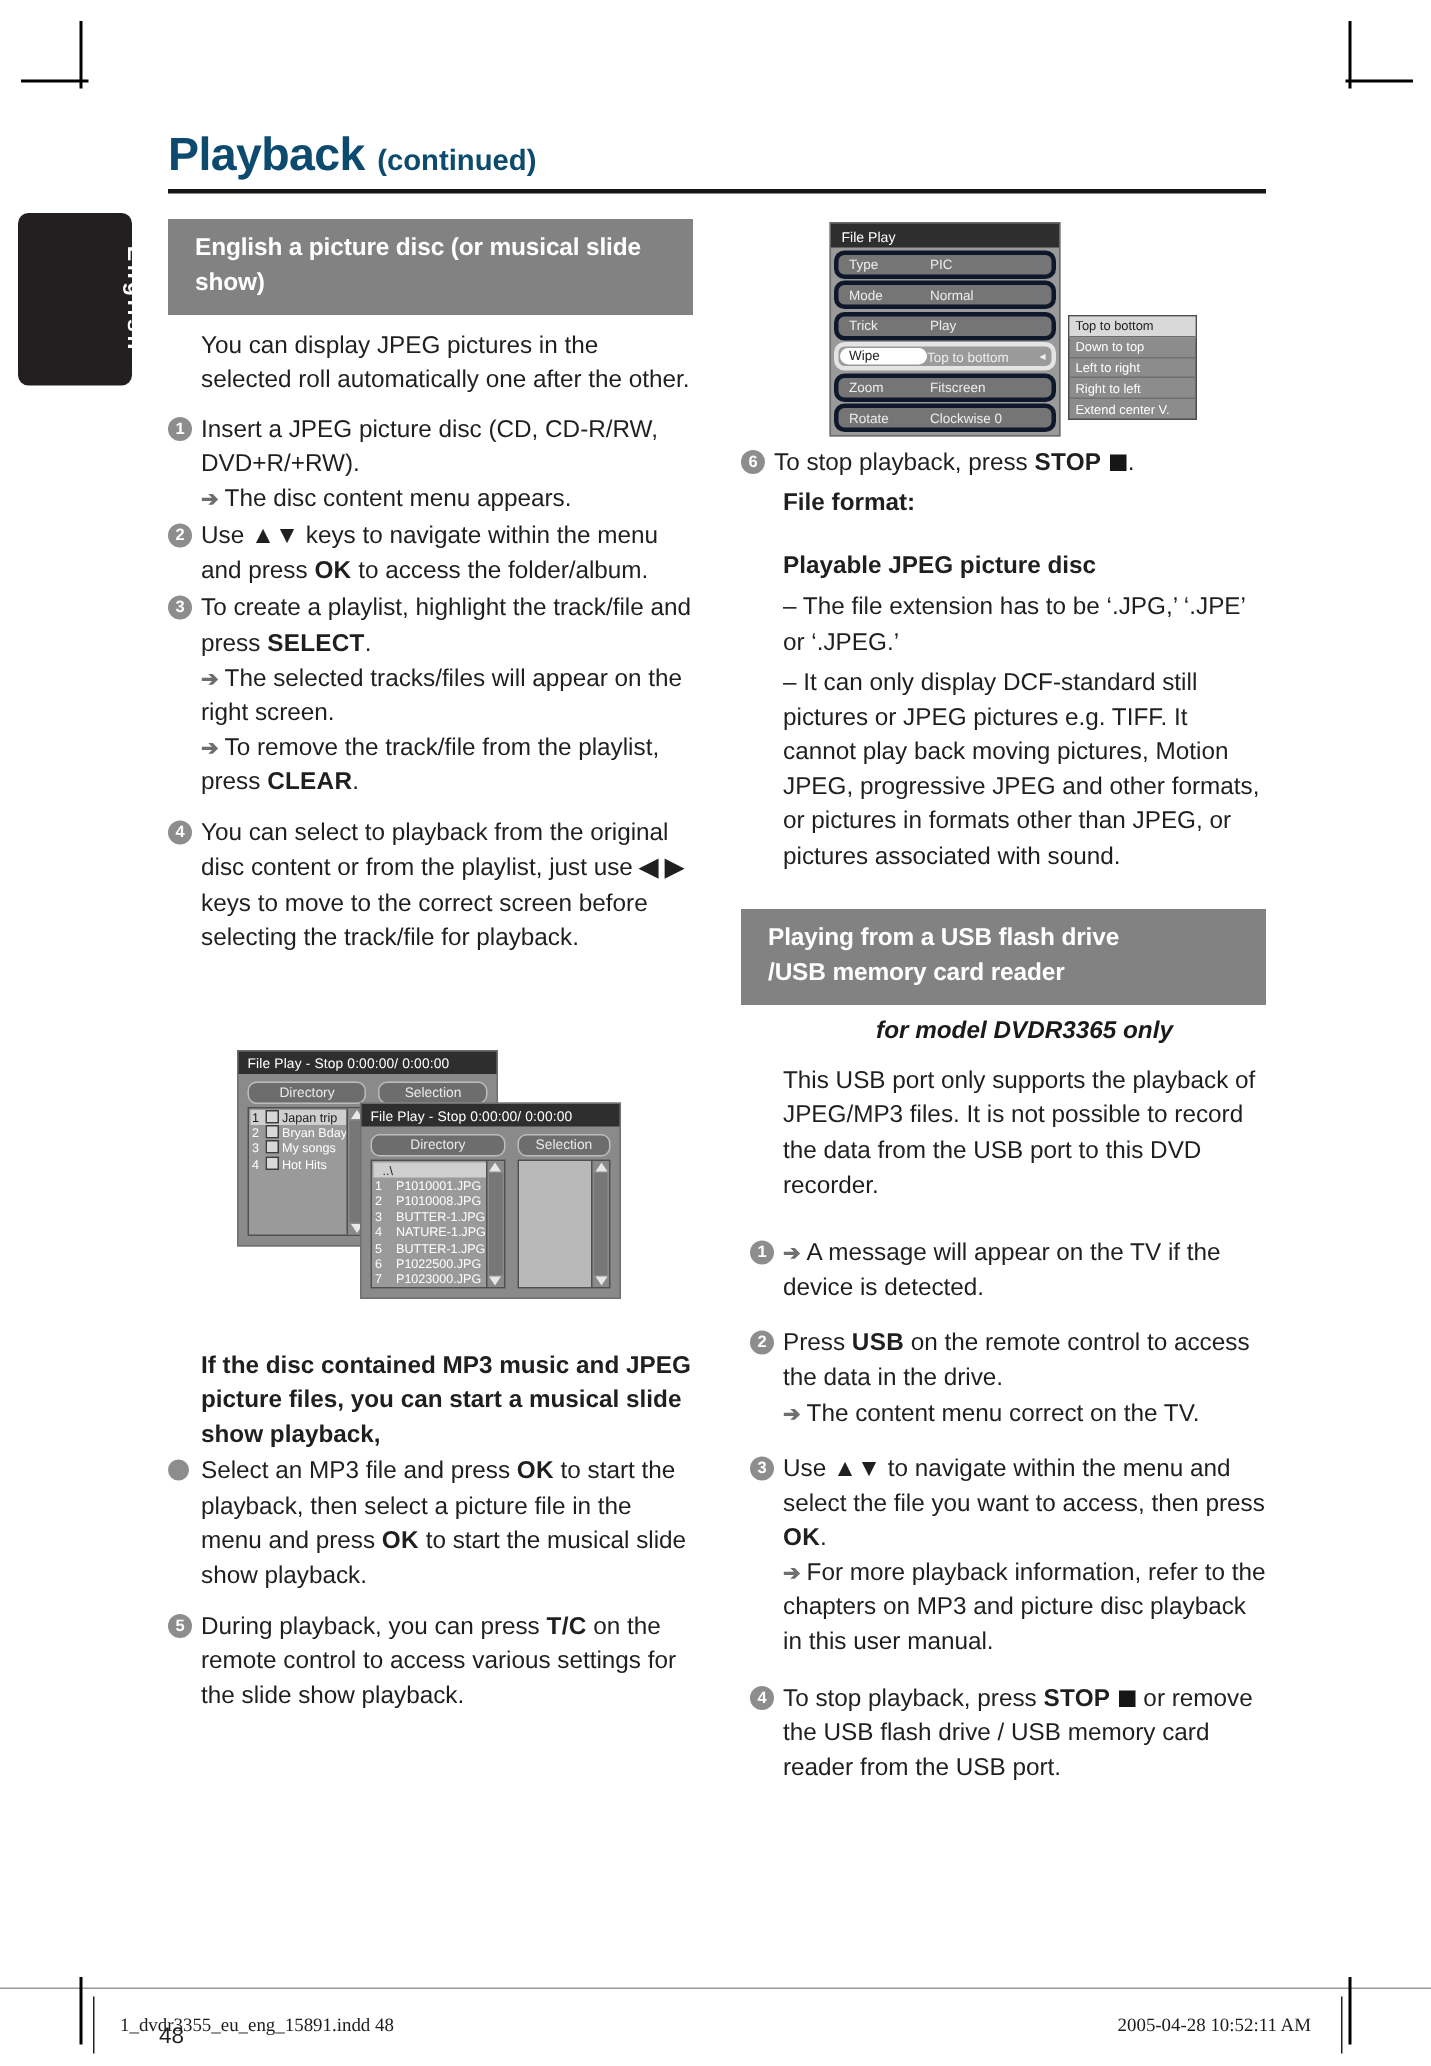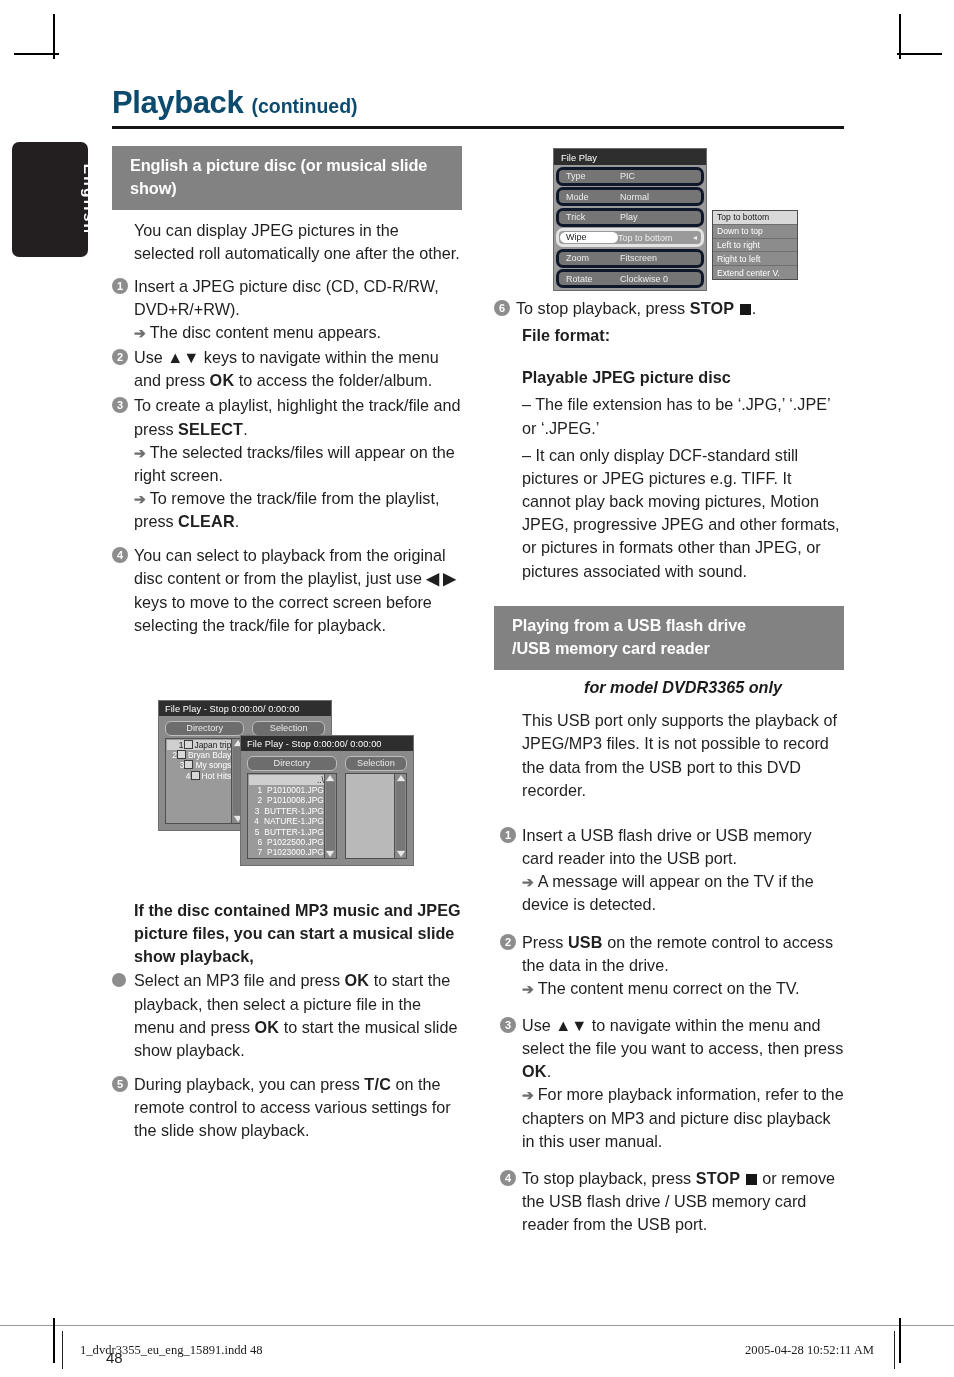--- a/index.html
+++ b/index.html
@@ -176,21 +176,20 @@
     font-size: 9.2px;
     color: #e9e9e9;
     padding: 1px 0 1.5px;
     margin-bottom: 2px;
   }
   .pane-body {
     display: flex;
     border: 1px solid #4f4f4f;
     background: #9a9a9a;
     height: 84px;
-    text-align: right;
   }
   .pane-list {
     flex: 1;
     overflow: hidden;
     padding: 1px 0 0 1px;
   }
   .pane-list .row {
     font-size: 8.4px;
     line-height: 10.4px;
     white-space: nowrap;
@@ -543,21 +542,20 @@
 
   <div class="col" style="left:494px; top:606px;">
     <div class="sec-bar"><span>Playing from a USB flash drive</span><br><span>/USB memory card reader</span></div>
 
     <div class="ital" style="margin:8px 0 0 28px;text-align:center;">for model DVDR3365 only</div>
 
     <div class="para" style="margin-left:28px; margin-top:12px;">This USB port only supports the playback of JPEG/MP3 files. It is not possible to record the data from the USB port to this DVD recorder.</div>
 
     <div class="step" style="margin-top:22px; padding-left:28px;">
       <span class="num" style="left:6px;">1</span>
-      <span>Insert a USB flash drive or USB memory card reader into the USB port.</span>
       <span class="sub">
         <span class="arrow">➔</span><span>A message will appear on the TV if the device is detected.</span>
       </span>
     </div>
 
     <div class="step" style="margin-top:14px; padding-left:28px;">
       <span class="num" style="left:6px;">2</span>
       <span>Press </span><span class="kbd">USB</span><span> on the remote control to access the data in the drive.</span>
       <span class="sub">
         <span class="arrow">➔</span><span>The content menu correct on the TV.</span>

